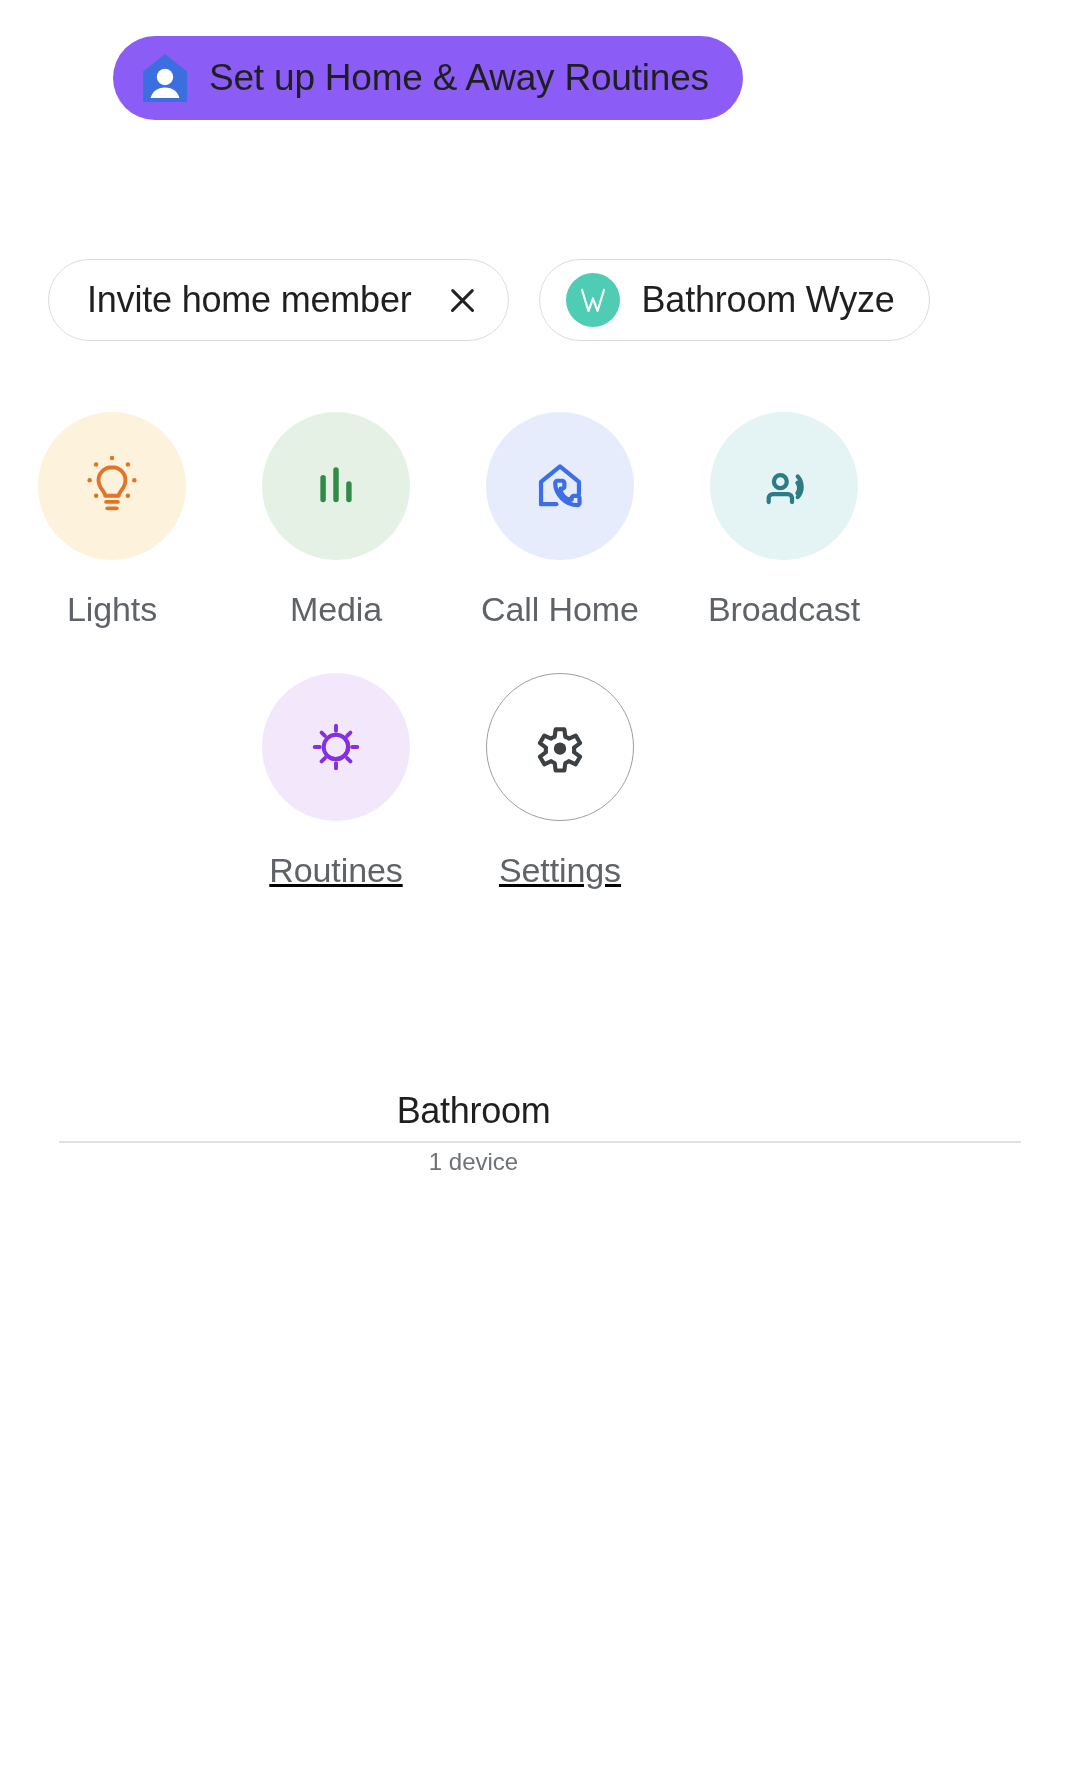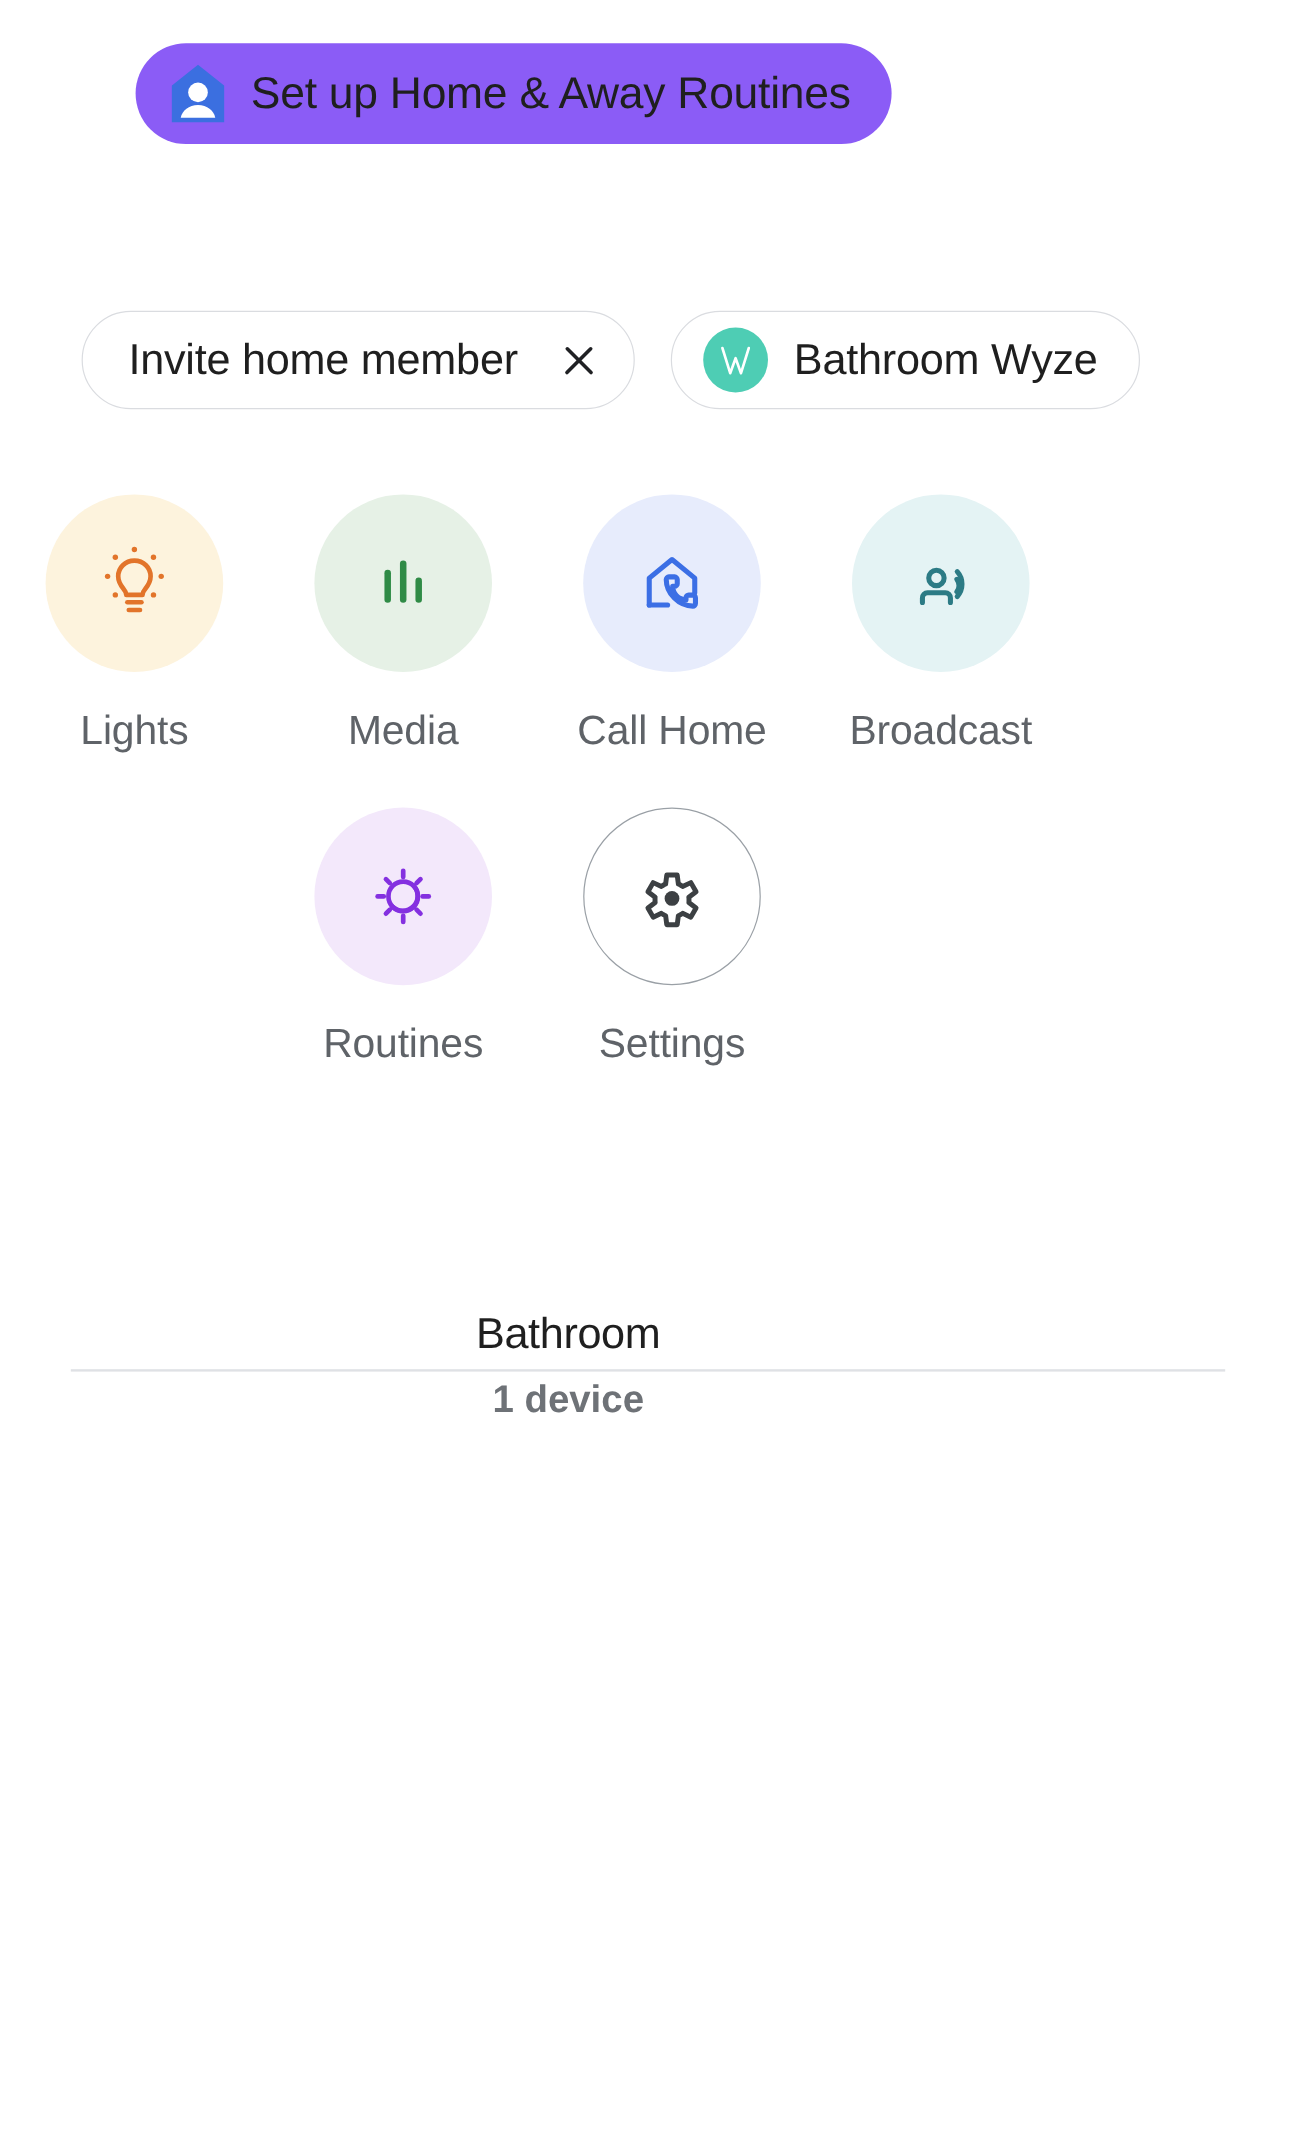--- a/index.html
+++ b/index.html
@@ -45,21 +45,21 @@
   
   .chips-row {
     position: absolute;
     left: 0;
     top: 258px;
     width: 952px;
     height: 84px;
     display: flex;
     align-items: center;
     gap: 30px;
-    padding-left: 68px;
+    padding-left: 48px;
     overflow: hidden;
   }
   .chip {
     height: 82px;
     display: flex;
     align-items: center;
     border: 1.6px solid #dadce0;
     border-radius: 42px;
     background: #fff;
     flex: none;
@@ -103,21 +103,21 @@
   .actions {
     position: absolute;
     left: 0;
     top: 412px;
     width: 1080px;
   }
   .action-row {
     display: flex;
     align-items: center;
   }
-  .action-row.row2 { margin-top: 44px; padding-left: 224px; }
+  .action-row.row2 { margin-top: 44px; padding-left: 224px; text-decoration: underline; }
   .action {
     width: 224px;
     display: flex;
     flex-direction: column;
     align-items: center;
     cursor: pointer;
   }
   .action .bubble {
     width: 148px; height: 148px;
     border-radius: 50%;
@@ -155,22 +155,22 @@
     text-align: center;
   }
   .room-name {
     font-size: 36px;
     font-weight: 500;
     color: #1f1f1f;
     letter-spacing: -0.3px;
   }
   .room-count {
     margin-top: 16px;
-    font-size: 32px;
-    font-weight: 700;
+    font-size: 24px;
+    font-weight: 400;
     color: #6e7277;
   }
 
   
   .device-card {
     position: absolute;
     left: 47px;
     top: 1278px;
     width: 414px;
     height: 228px;

